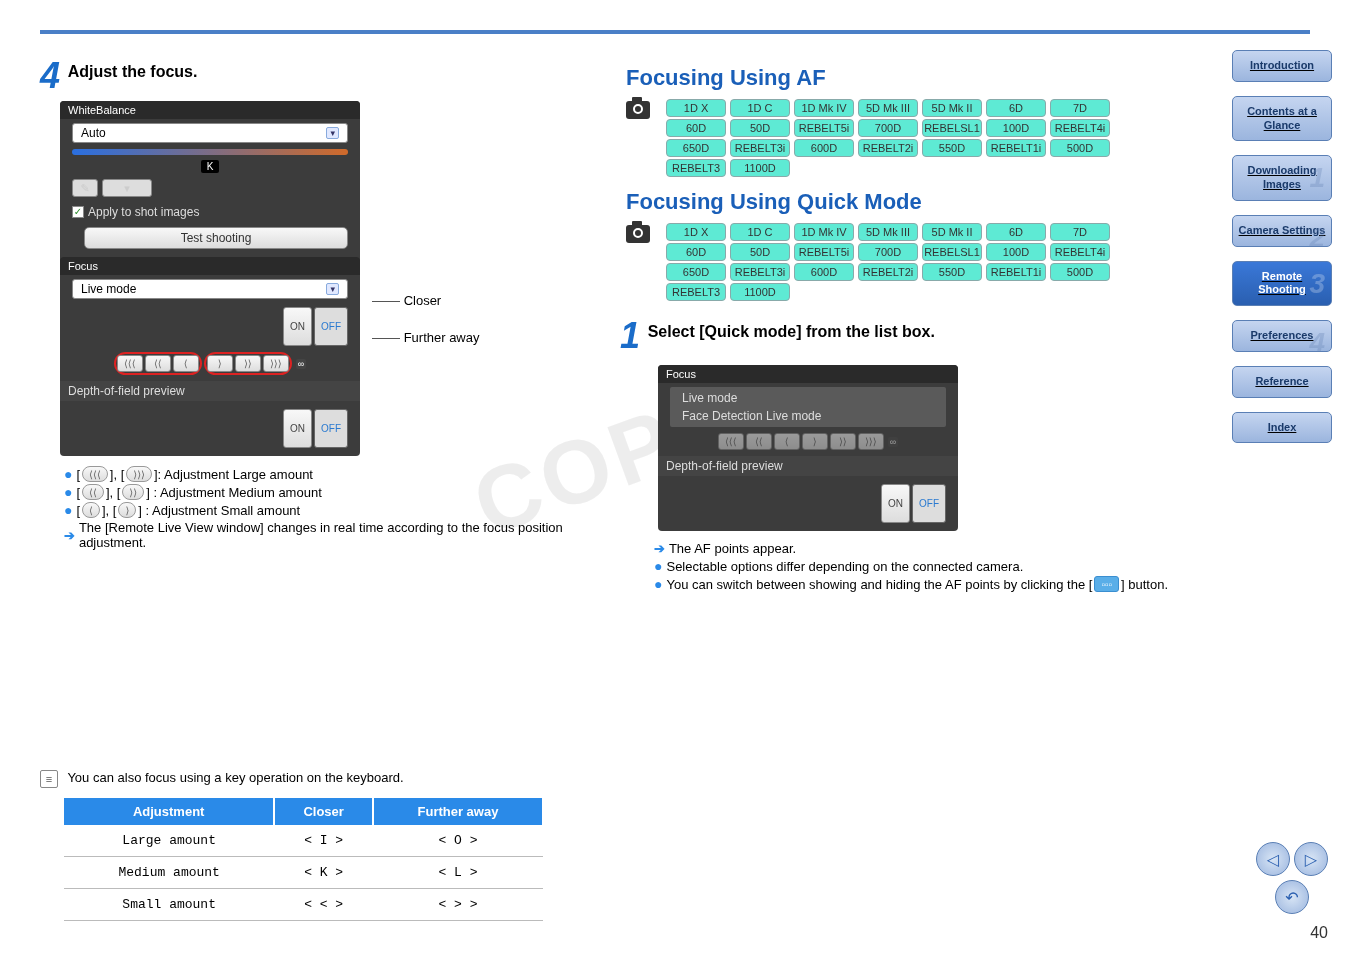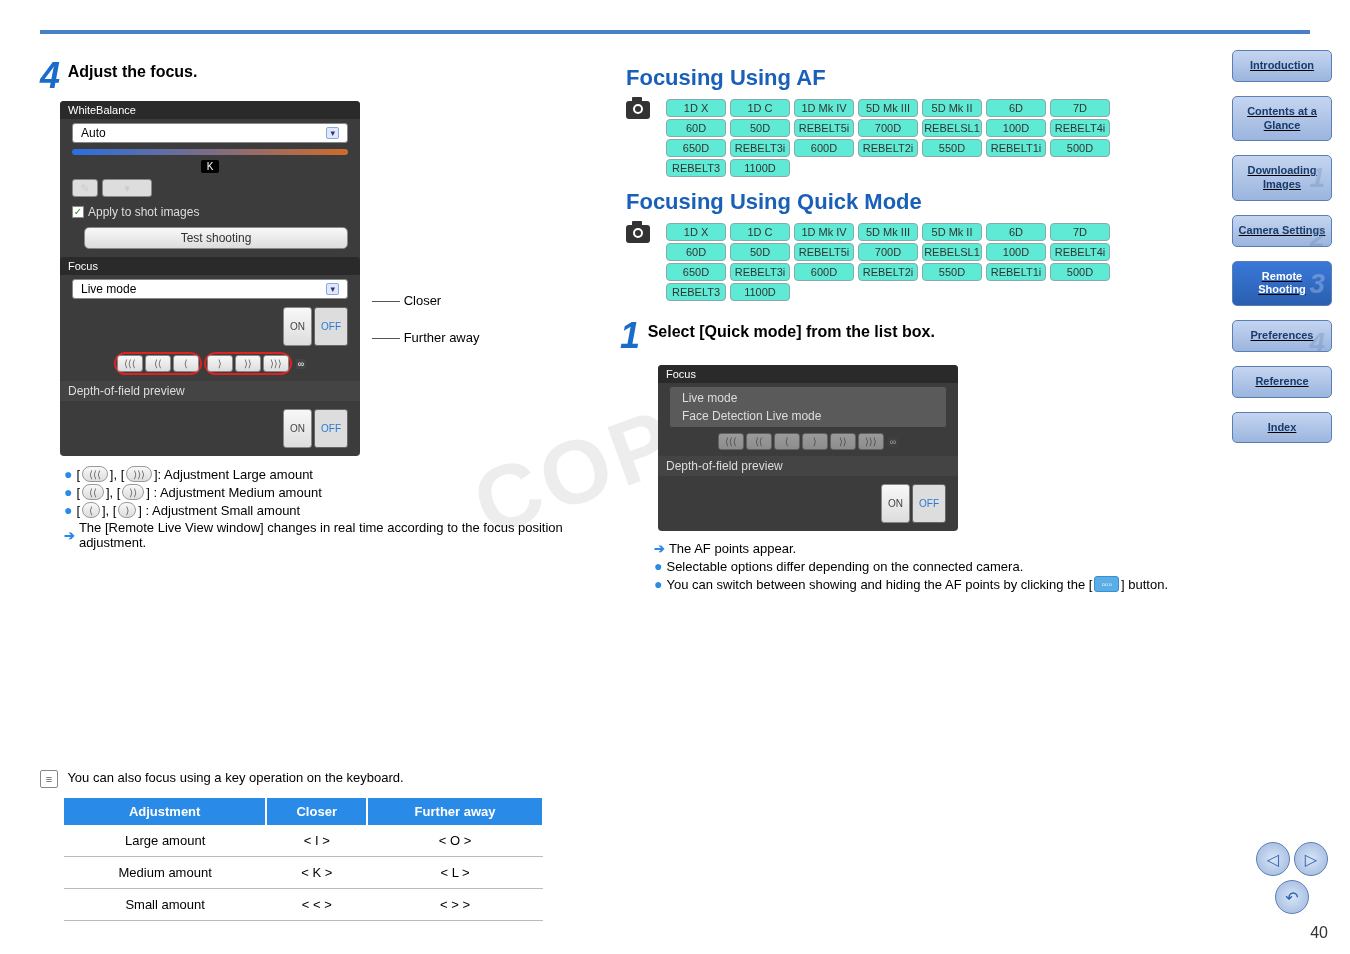--- a/index.html
+++ b/index.html
@@ -36,21 +36,21 @@
   .anno-text { font-size: 13px; color: #000; }
   .bullet-list { margin: 10px 0 0 24px; }
   .bullet-list li { list-style: none; margin: 2px 0; font-size: 13px; display:flex; align-items:center; flex-wrap:wrap; }
   .blue-dot { color: #2a8ae8; font-size: 14px; margin-right: 4px; }
   .blue-arrow-r { color: #2a8ae8; font-weight: bold; margin-right: 4px; }
   .mini-btn { display: inline-flex; align-items: center; justify-content: center; background: linear-gradient(#f8f8f8, #ddd); border: 1px solid #999; border-radius: 10px; padding: 0 6px; font-size: 10px; color: #666; margin: 0 2px; height:16px; }
   .keyboard-note { margin-top: 220px; }
   .note-icon { display:inline-block; width:18px; height:18px; border:1px solid #888; text-align:center; line-height:16px; font-size:11px; color:#555; margin-right:6px; vertical-align:middle; border-radius:2px; }
   .kbd-table { width: 480px; border-collapse: collapse; margin: 10px 0 0 24px; }
   .kbd-table th { background: #2a8ae8; color: #fff; padding: 6px; font-size: 13px; font-weight: bold; border-right: 2px solid #fff; }
-  .kbd-table td { padding: 8px; text-align: center; font-size: 13px; border-bottom: 1px solid #bbb; }
+  .kbd-table td { padding: 8px; text-align: center; font-size: 13px; border-bottom: 1px solid #bbb; font-family: Liberation Mono, monospace; }
   .section-hdr { font-size: 22px; font-weight: bold; color: #1a5fb8; margin: 10px 0 6px 6px; }
   .cam-icon { display:inline-block; width:24px; height:18px; background:#333; border-radius:3px; position:relative; vertical-align:middle; margin-right:8px; }
   .cam-icon::before { content:''; position:absolute; top:-4px; left:6px; width:10px; height:4px; background:#333; border-radius:1px 1px 0 0; }
   .cam-icon::after { content:''; position:absolute; top:3px; left:7px; width:10px; height:10px; border:2px solid #fff; border-radius:50%; box-sizing:border-box; }
   .model-grid { margin-left: 38px; }
   .model-row { display:flex; gap:4px; margin:2px 0; }
   .model-chip { border:1px solid #8aa; background:#5eead4; border-radius:4px; padding:2px 0; font-size:11px; text-align:center; color:#333; width:60px; }
   .body-text { font-size: 13px; margin: 8px 0 4px 6px; line-height: 1.35; }
   .quick-img { margin: 8px 0 8px 38px; width: 300px; background:#3c3c3c; border-radius:4px; }
   .quick-hdr { background:#2a2a2a; color:#fff; padding:3px 8px; font-size:11px; border-radius:4px 4px 0 0; }

